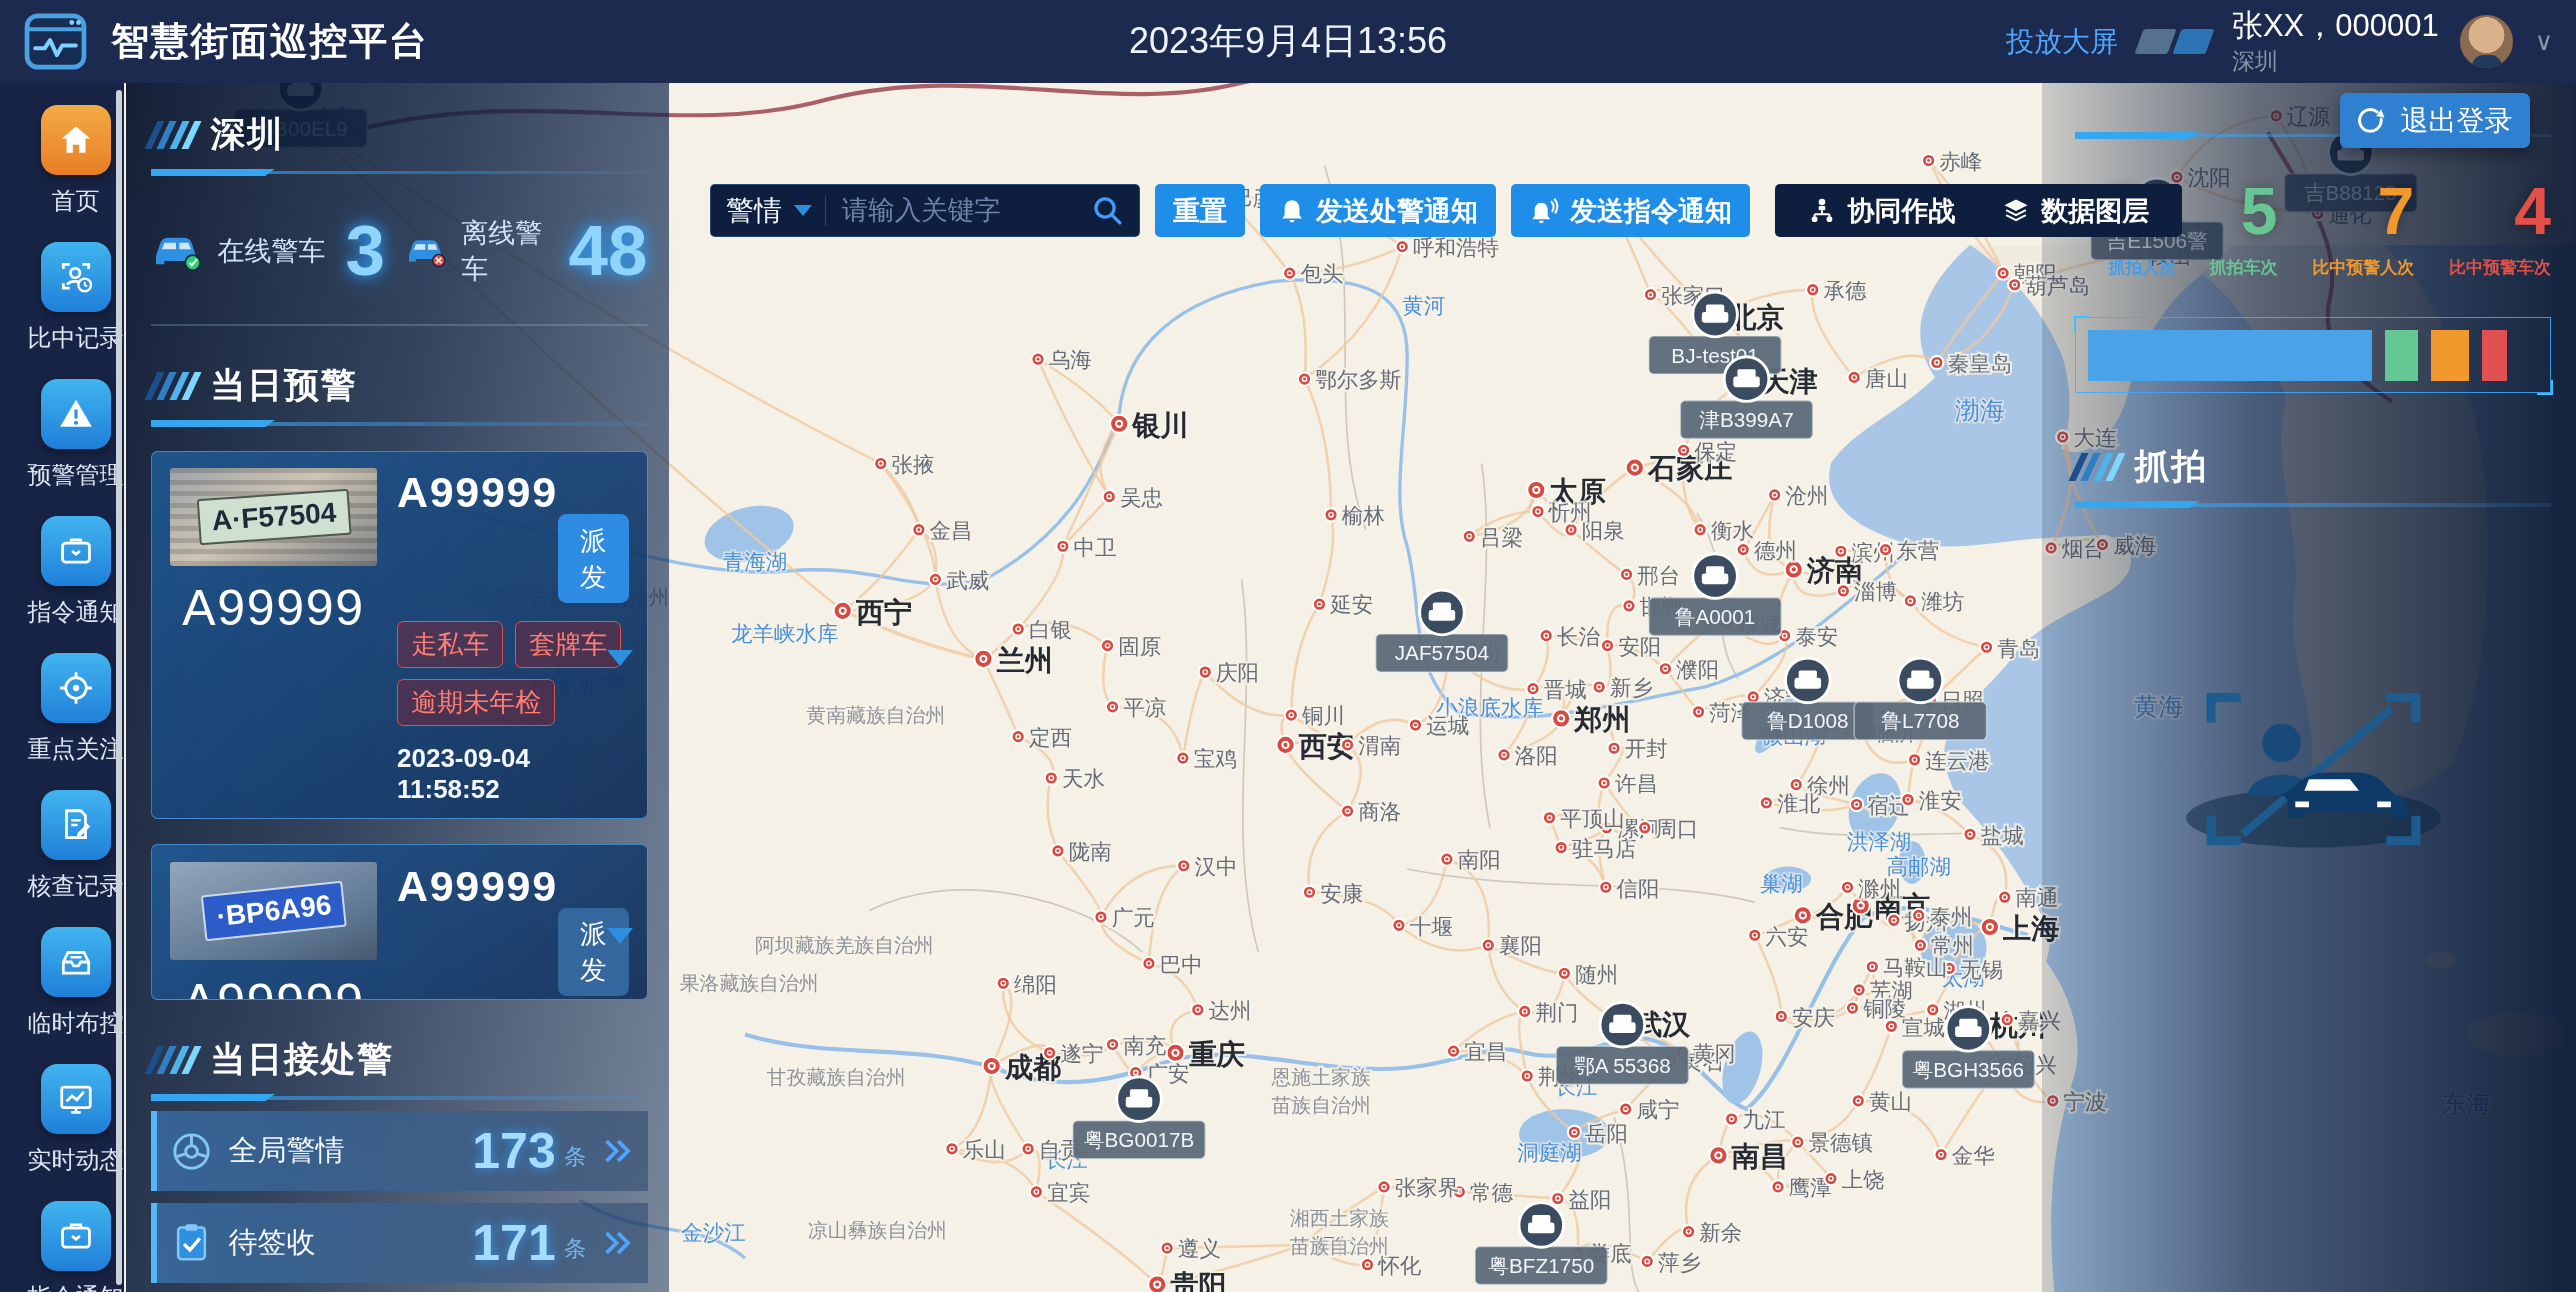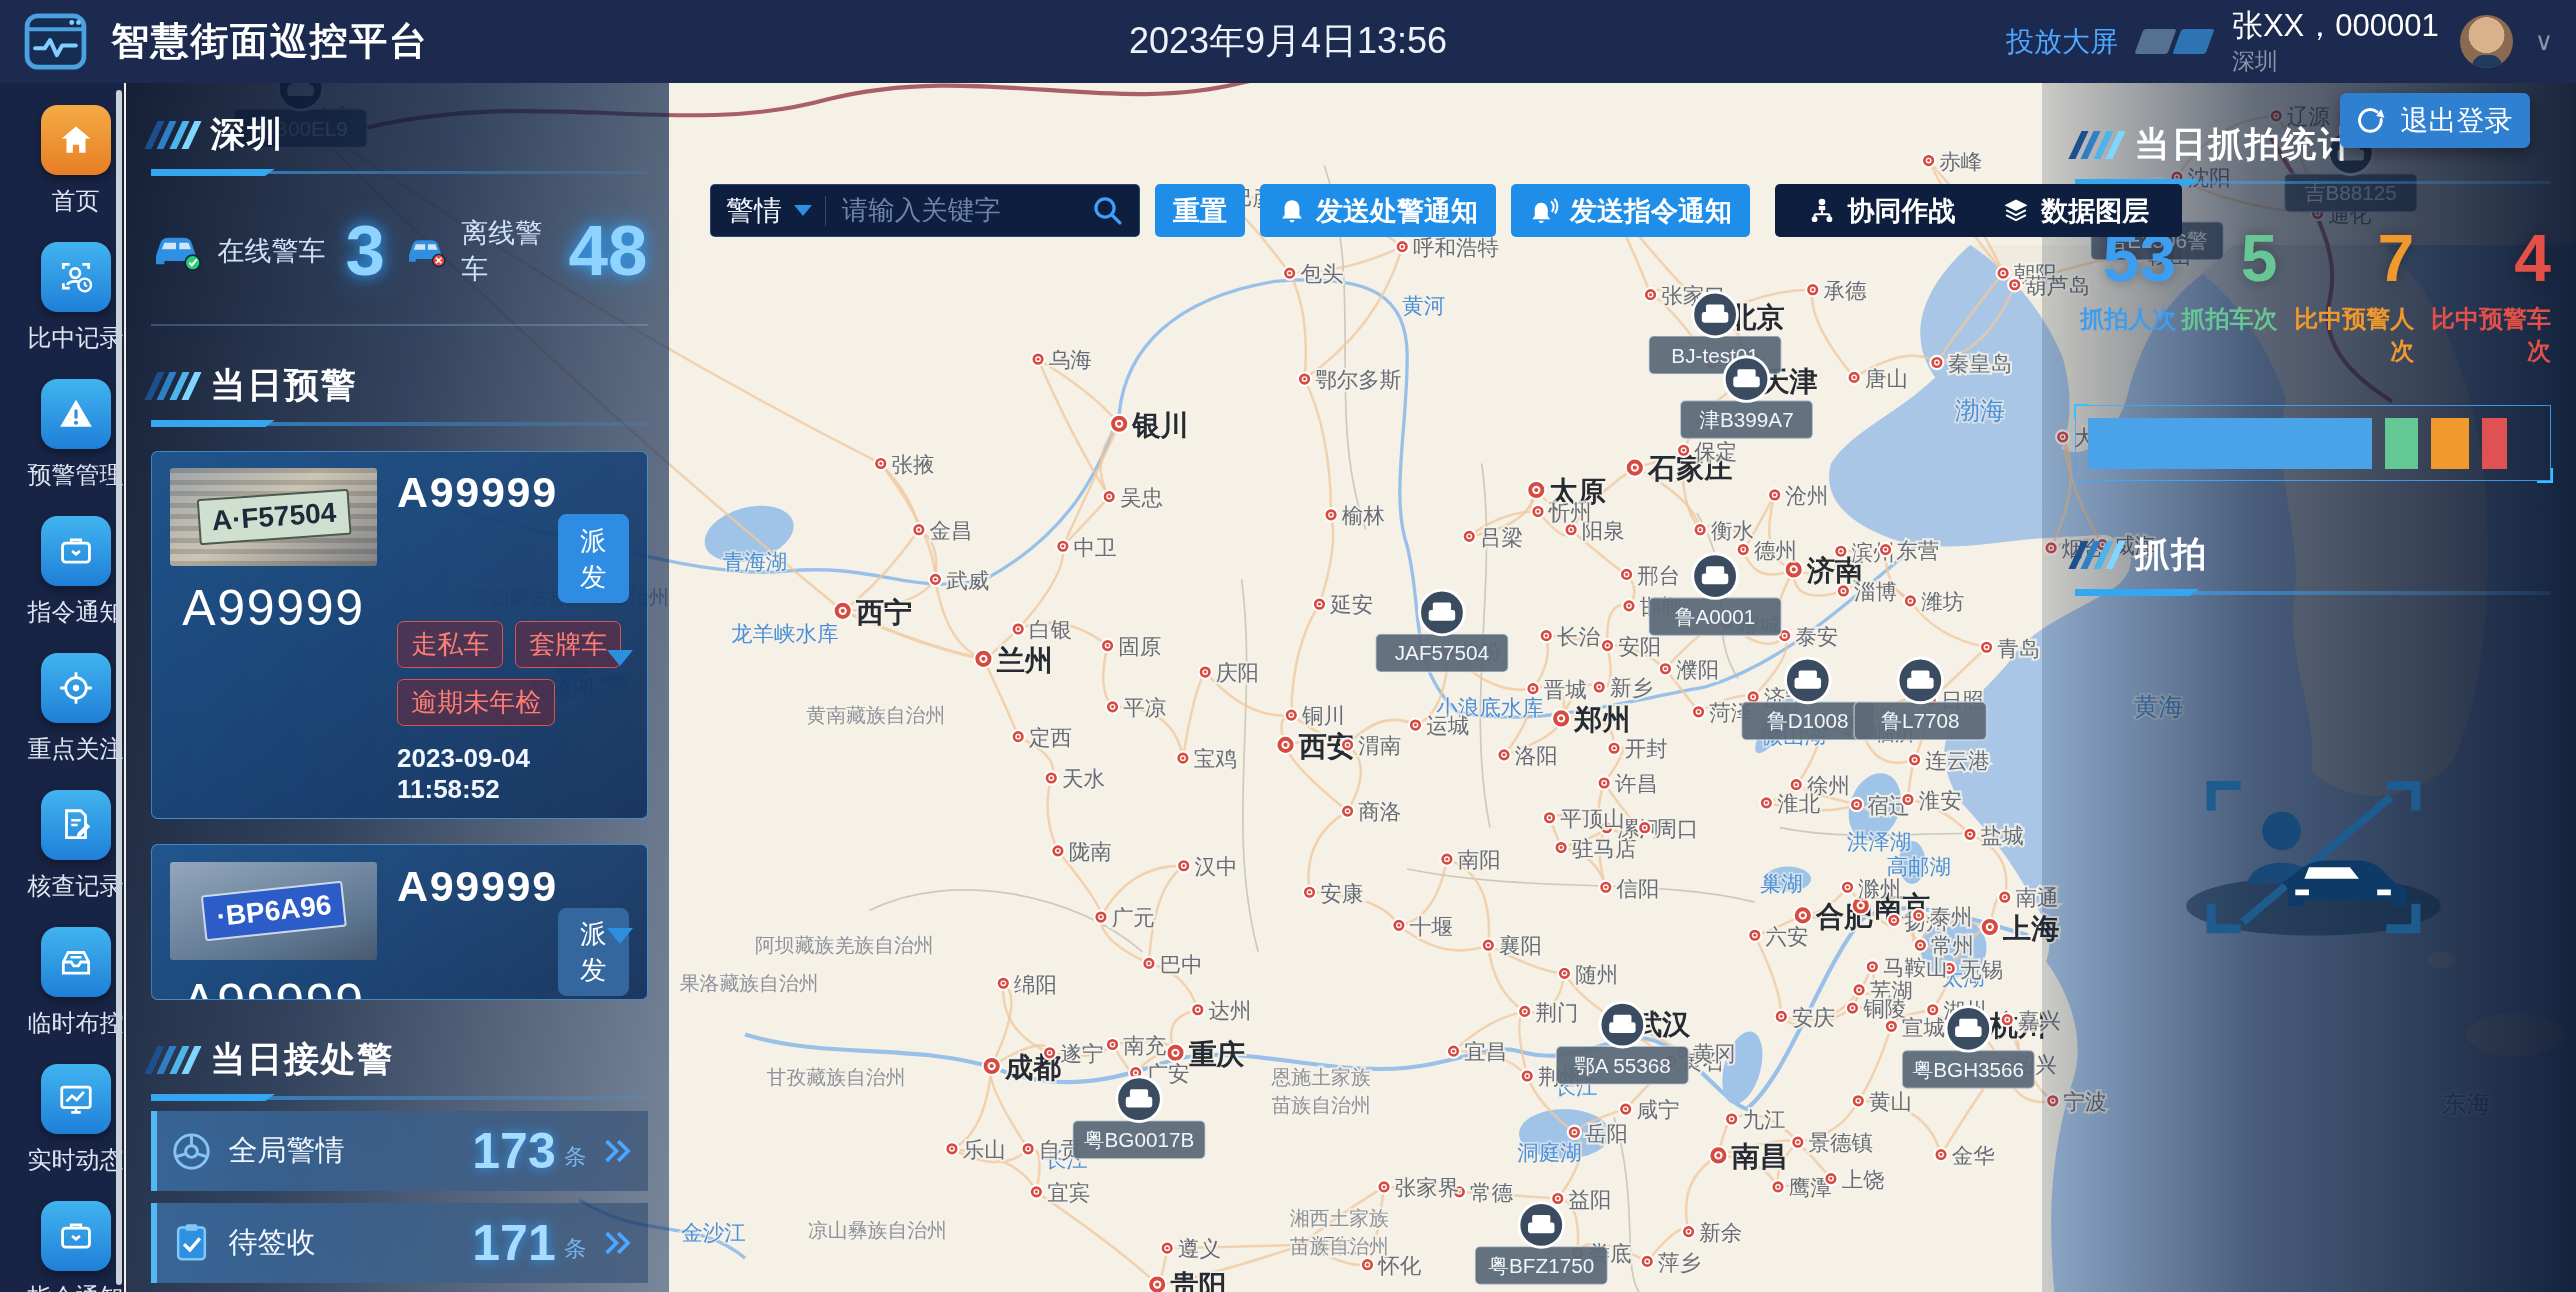--- a/index.html
+++ b/index.html
@@ -109,21 +109,21 @@
             padding:0 33px;margin-left:10px;}
   .pill-item{display:flex;align-items:center;gap:11.6px;font-size:27px;font-weight:bold;color:#fff;cursor:pointer;}
   
   .right-panel{position:absolute;right:0;top:83px;width:534px;height:1209px;z-index:20;box-sizing:border-box;
       padding:38px 25px 0 33px;
       background:linear-gradient(90deg,rgba(15,30,58,.18) 0%,rgba(13,28,56,.62) 40%,rgba(9,22,48,.93) 100%);}
   .rstats{display:flex;margin-top:36px;}
   .rs{flex:1;text-align:right;}
   .rs.w{flex:1.35;}
   .rs .rv{font-size:66px;font-weight:bold;text-shadow:0 0 11.6px rgba(0,0,0,.3);}
-  .rs .rl{font-size:24px;margin-top:6.6px;font-weight:bold;}
+  .rs .rl{font-size:17px;margin-top:6.6px;font-weight:bold;}
   .c-blue{color:#3d9ef0;} .c-green{color:#67c694;} .c-orange{color:#f2992e;} .c-red{color:#e25048;}
   .barbox{position:relative;margin-top:38px;border:1.7px solid rgba(60,170,255,.85);padding:11.6px;height:51px;}
   .barbox:before,.barbox:after{content:"";position:absolute;width:13.2px;height:13.2px;border:2.5px solid #35c3ff;}
   .barbox:before{left:-2.5px;top:-2.5px;border-right:none;border-bottom:none;}
   .barbox:after{right:-2.5px;bottom:-2.5px;border-left:none;border-top:none;}
   #stat-bar{display:flex;height:51px;gap:13.2px;}
   #stat-bar .seg{height:51px;}
   .empty-cap{margin-top:174px;text-align:center;}
   .empty-txt{font-size:36px;color:#e8eef5;letter-spacing:8.3px;margin-top:25px;}
   
@@ -1446,29 +1446,20 @@
         <svg width="28" height="28" viewBox="0 0 34 34">
             <path d="M17,3 L31,10 L17,17 L3,10 Z" fill="#fff"></path>
             <path d="M5,16 L17,22 L29,16 M5,22 L17,28 L29,22" stroke="#fff" stroke-width="2.5" fill="none"></path>
           </svg>
         <span>数据图层</span>
       </span>
     </div>
   </div>
 
   <div class="right-panel">
-    <div class="hdr">
-      <span class="stripes">
-          <i></i>
-          <i></i>
-          <i></i>
-          <i></i>
-        </span>
-      <span class="htxt">当日抓拍统计</span>
-    </div>
     <div class="hline"></div>
 
     <div class="rstats">
       <div class="rs">
         <div class="rv c-blue">53</div>
         <div class="rl c-blue">抓拍人次</div>
       </div>
       <div class="rs">
         <div class="rv c-green">5</div>
         <div class="rl c-green">抓拍车次</div>

